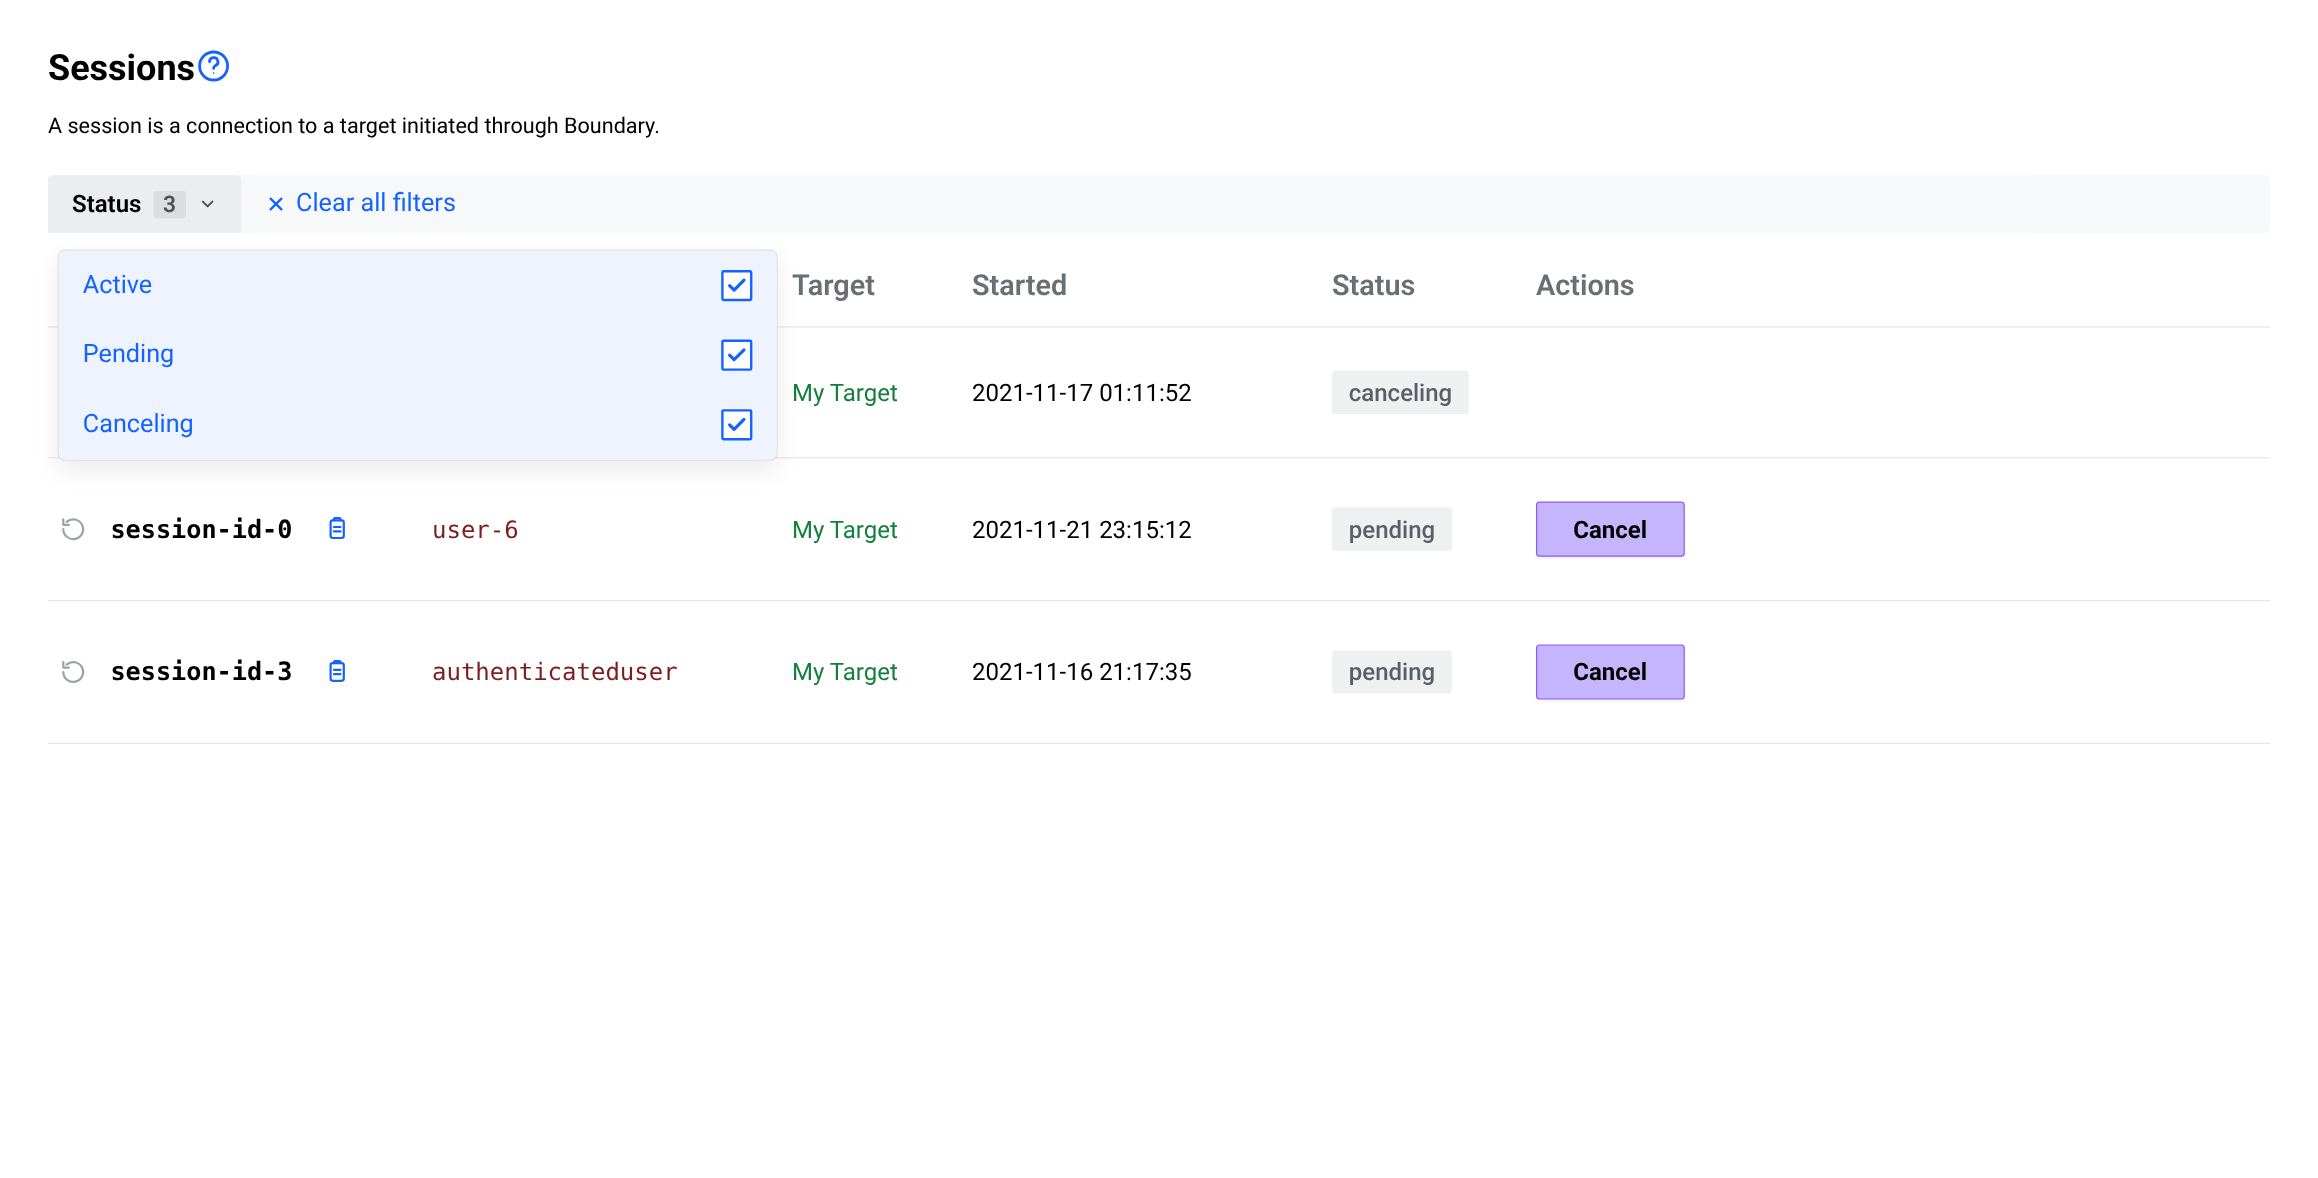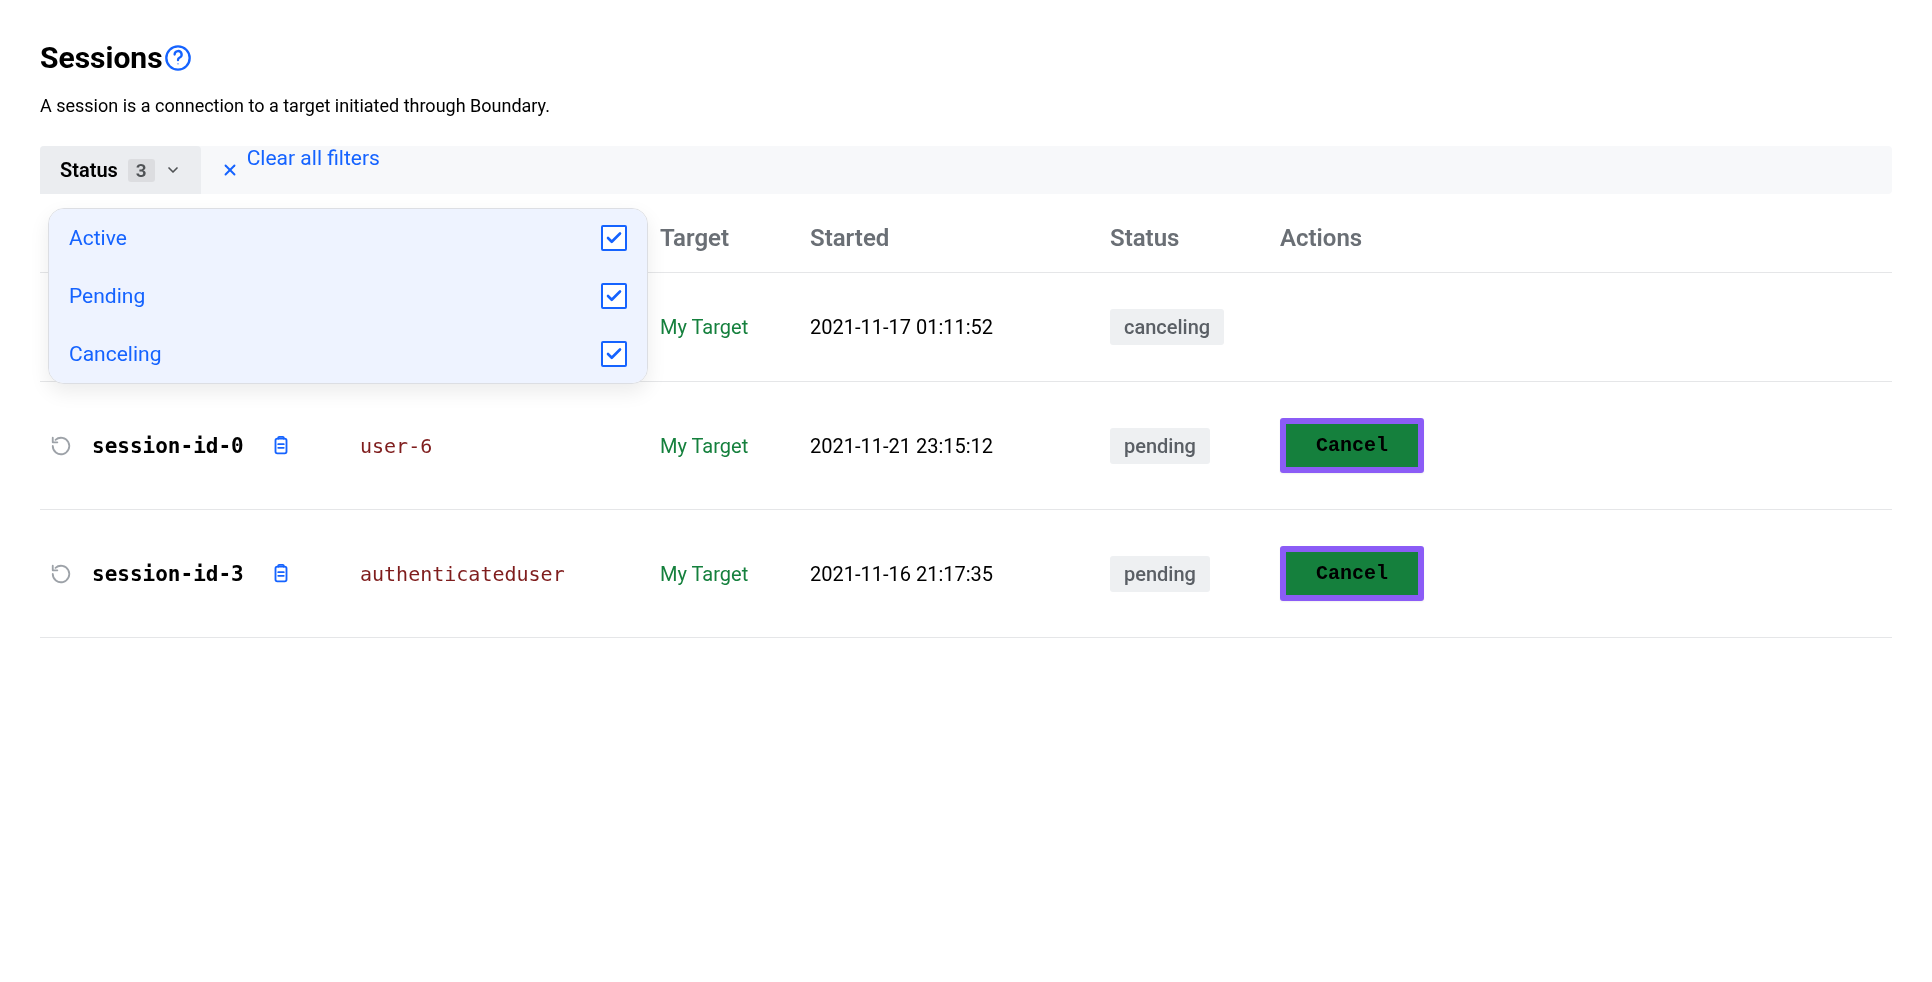--- a/index.html
+++ b/index.html
@@ -5,21 +5,20 @@
   * { box-sizing: border-box; margin: 0; padding: 0; }
   body {
     font-family: -apple-system, BlinkMacSystemFont, "Segoe UI", Roboto, "Helvetica Neue", Arial, sans-serif;
     background: #fff;
     color: #000;
     padding: 40px 40px 40px 40px;
     font-size: 20px;
   }
   .page-header {
     display: flex;
-    align-items: center;
     margin-bottom: 20px;
   }
   .page-title {
     font-size: 30px;
     font-weight: 700;
     color: #000;
   }
   .help-icon {
     width: 30px; height: 30px;
     display: inline-flex; align-items: center; justify-content: center;
@@ -57,36 +56,37 @@
     padding: 0 8px;
     font-weight: 600;
     color: #4f5255;
     font-size: 19px;
   }
   .chevron {
     display: inline-flex; align-items: center; color: #4f5255;
   }
   .clear-filters {
     display: inline-flex;
+    align-items: center;
     gap: 8px;
     color: #1563ff;
     font-size: 21px;
     font-weight: 400;
     padding: 0 20px;
     cursor: pointer;
   }
   .clear-x { display:inline-flex; align-items:center; }
   .dropdown {
     position: absolute;
     top: 62px;
     left: 8px;
     width: 600px;
     background: #fff;
     border: 1px solid #dcdee3;
-    border-radius: 16px;
+    border-radius: 6px;
     box-shadow: 0 8px 20px rgba(0,0,0,.08);
     z-index: 10;
     overflow: hidden;
   }
   .dropdown-item {
     display: flex;
     align-items: center;
     justify-content: space-between;
     padding: 16px 20px;
     font-size: 21px;
@@ -155,30 +155,29 @@
     background: #eef0f2;
     color: #5a5f65;
     padding: 6px 14px;
     border-radius: 3px;
     font-size: 20px;
     font-weight: 500;
   }
   .actions-cell { text-align: left; }
   .cancel-btn {
     display: inline-block;
-    background: #15803d;
-    border: 6px solid #8b5cf6;
+    background: #c4b5fd;
+    border: 1px solid #8b5cf6;
     border-radius: 3px;
     padding: 10px 30px;
     font-size: 20px;
     font-weight: 700;
     color: #000;
     cursor: pointer;
     box-shadow: 0 1px 2px rgba(0,0,0,.06);
-    font-family: Liberation Mono, monospace;
   }
   .row-hidden-left .id-cell,
   .row-hidden-left .user-cell { visibility: hidden; }
 </style>
 </head>
 <body>
 
 <div class="page-header">
   <h1 class="page-title">Sessions</h1>
   <span class="help-icon">

